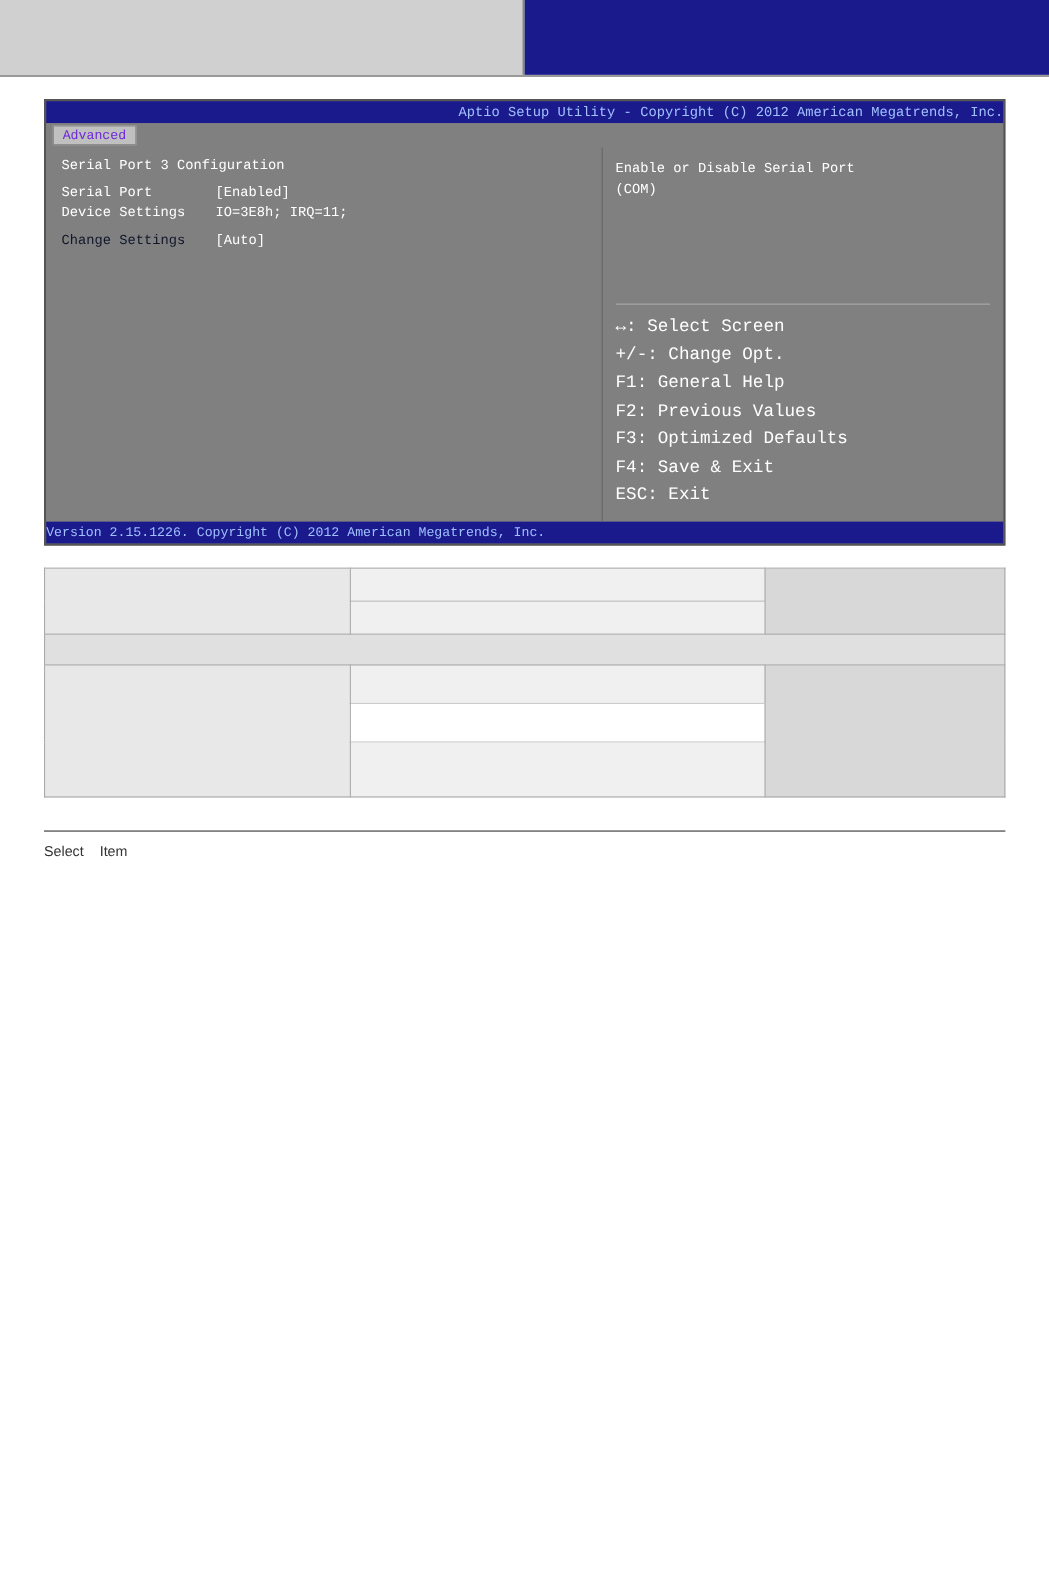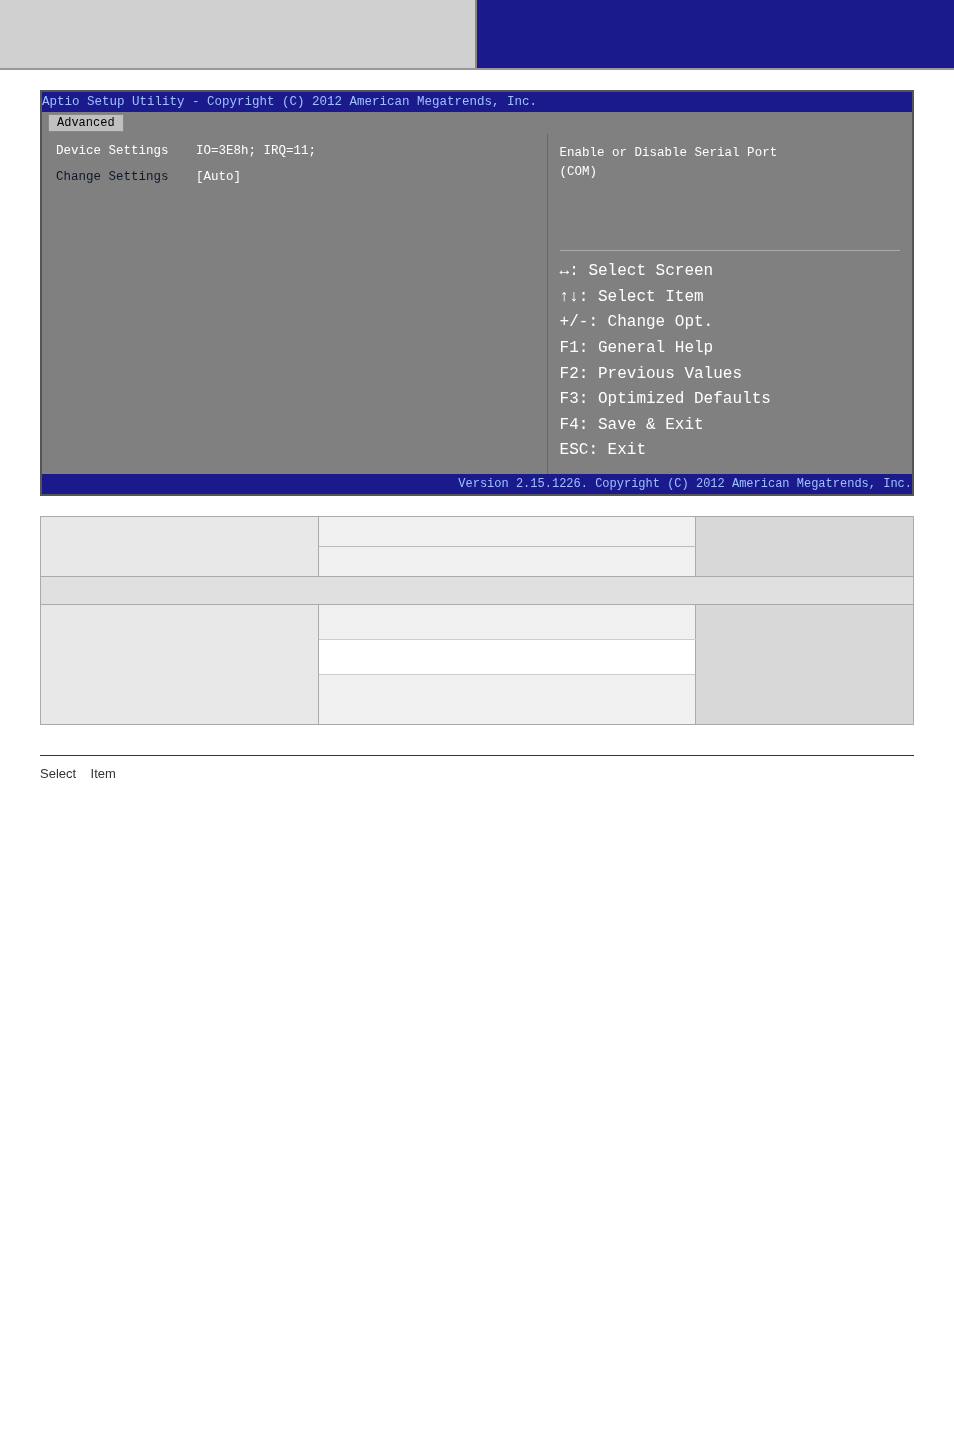--- a/index.html
+++ b/index.html
@@ -47,41 +47,41 @@
       border: 2px solid #555;
       background: #808080;
       font-family: 'Courier New', Courier, monospace;
       font-size: 12.5px;
     }
 
     
     .bios-title-bar {
       background: #1a1a8c;
       color: #a0c0ff;
-      text-align: left;
+      text-align: right;
       padding: 3px 0;
       font-size: 12.5px;
     }
 
     
     .bios-tab-row {
       background: #808080;
       padding: 2px 6px;
     }
     .bios-tab {
       display: inline-block;
       background: #808080;
       color: #ffffff;
       padding: 1px 8px;
       border: 1px solid #555;
       font-size: 12px;
     }
     .bios-tab.active {
       background: #c0c0c0;
-      color: #000000;
+      color: #6d28d9;
       border-color: #888;
       font-family: Liberation Mono, monospace;
     }
 
     
     .bios-main {
       display: flex;
       min-height: 340px;
     }
 
@@ -139,21 +139,21 @@
     .bios-keys {
       color: #ffffff;
       font-size: 16px;
       line-height: 1.6;
     }
 
     
     .bios-footer {
       background: #1a1a8c;
       color: #a0c0ff;
-      text-align: right;
+      text-align: left;
       padding: 3px 0;
       font-size: 12px;
     }
 
     
     .table-section {
       margin: 20px 40px;
     }
 
     .main-table {
@@ -221,40 +221,44 @@
     <span>Aptio Setup Utility - Copyright (C) 2012 American Megatrends, Inc.</span>
   </div>
 
   <div class="bios-tab-row">
     <span class="bios-tab active">Advanced</span>
   </div>
 
   <div class="bios-main">
 
     <div class="bios-left">
-
+      <div class="bios-section-title">Serial Port 3 Configuration</div>
+
+      <div class="bios-row">
+        <span class="bios-label">Serial Port</span>
+        <span class="bios-value">[Enabled]</span>
+      </div>
       <div class="bios-row">
         <span class="bios-label">Device Settings</span>
         <span class="bios-value">IO=3E8h; IRQ=11;</span>
       </div>
       <div class="bios-row" style="margin-bottom:8px;"></div>
       <div class="bios-row">
         <span class="bios-label blue">Change Settings</span>
         <span class="bios-value">[Auto]</span>
       </div>
     </div>
 
     <div class="bios-right">
       <div class="bios-help-text">
         Enable or Disable Serial Port<br>(COM)
       </div>
       <hr class="bios-divider">
       <div class="bios-keys">
         <div>↔: Select Screen</div>
-        <div>↑↓: Select Item</div>
         <div>+/-: Change Opt.</div>
         <div>F1: General Help</div>
         <div>F2: Previous Values</div>
         <div>F3: Optimized Defaults</div>
         <div>F4: Save &amp; Exit</div>
         <div>ESC: Exit</div>
       </div>
     </div>
 
   </div>

